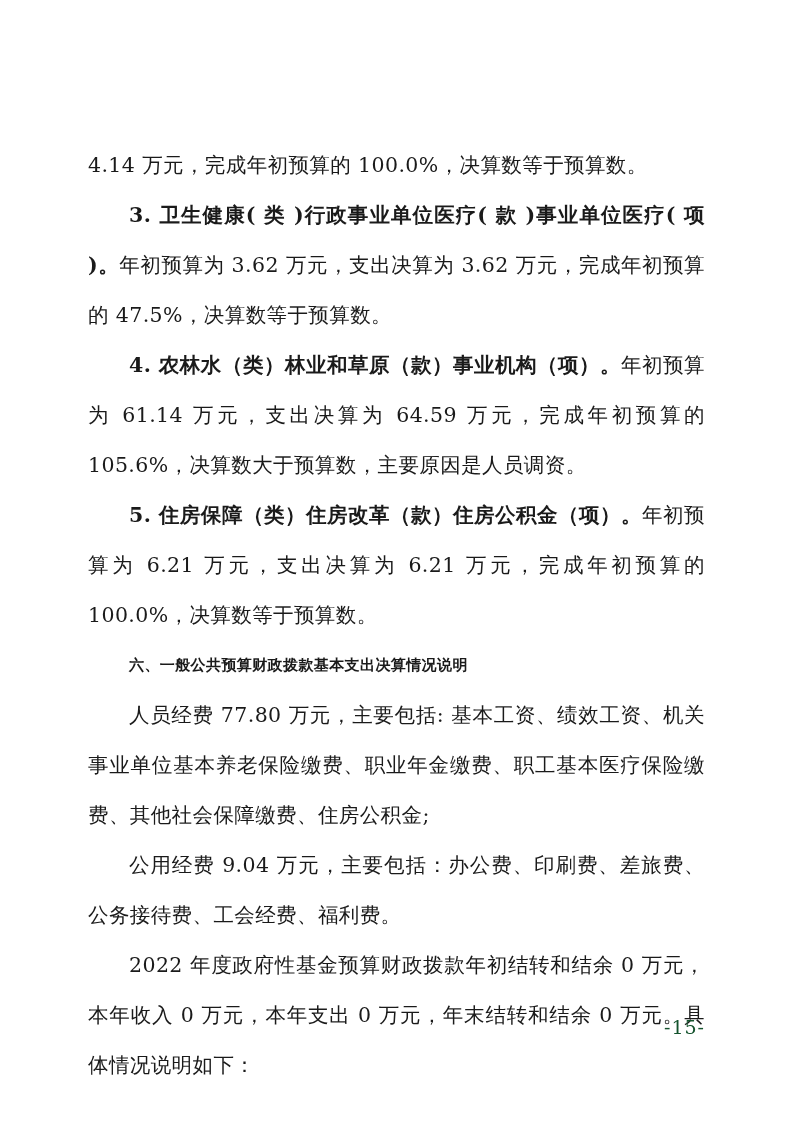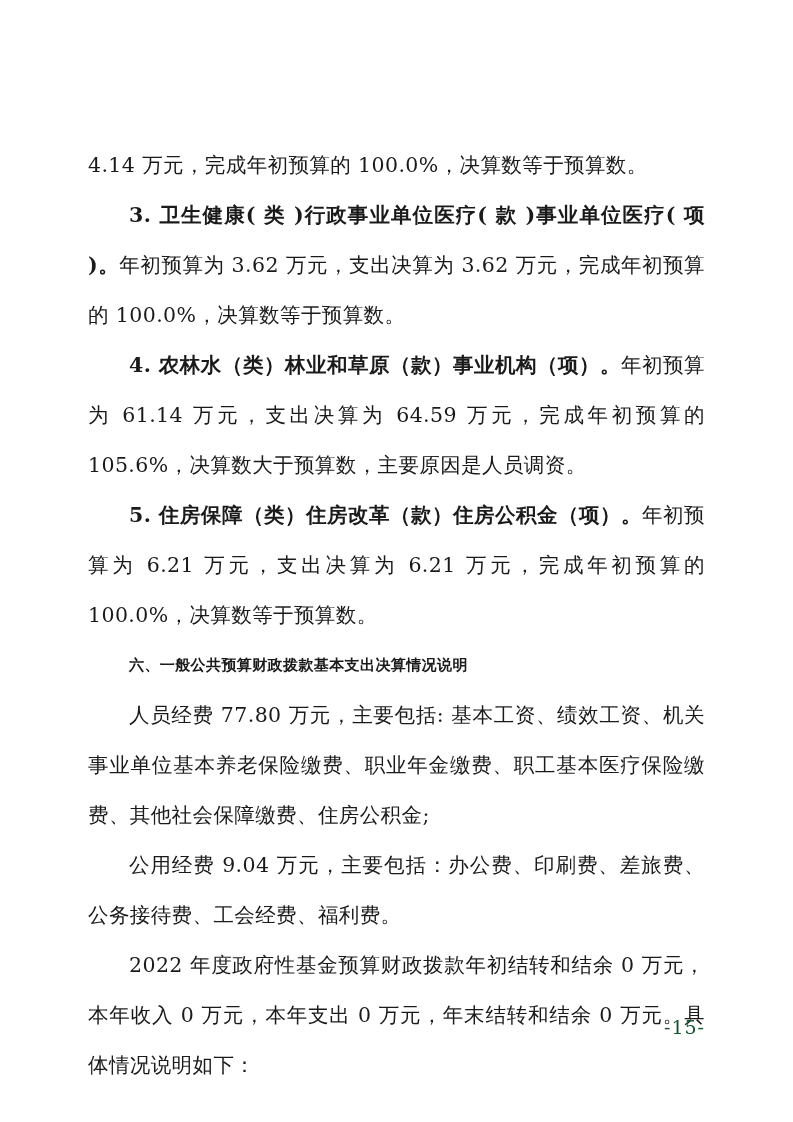--- a/index.html
+++ b/index.html
@@ -67,21 +67,21 @@
 <body>
 
 <div class="page">
   <div class="doc-body">
 
     <p class="para">
       <span>4.14 万元，完成年初预算的 100.0%，决算数等于预算数。</span>
     </p>
 
     <p class="para indent">
-      <span class="bold-lead">3. 卫生健康( 类 )行政事业单位医疗( 款 )事业单位医疗( 项 )。</span><span>年初预算为 3.62 万元，支出决算为 3.62 万元，完成年初预算的 100.0%，决算数等于预算数。</span>
+      <span class="bold-lead">3. 卫生健康( 类 )行政事业单位医疗( 款 )事业单位医疗( 项 )。</span><span>年初预算为 3.62 万元，支出决算为 3.62 万元，完成年初预算的 47.5%，决算数等于预算数。</span>
     </p>
 
     <p class="para indent">
       <span class="bold-lead">4. 农林水（类）林业和草原（款）事业机构（项）。</span><span>年初预算为 61.14 万元，支出决算为 64.59 万元，完成年初预算的 105.6%，决算数大于预算数，主要原因是人员调资。</span>
     </p>
 
     <p class="para indent">
       <span class="bold-lead">5. 住房保障（类）住房改革（款）住房公积金（项）。</span><span>年初预算为 6.21 万元，支出决算为 6.21 万元，完成年初预算的 100.0%，决算数等于预算数。</span>
     </p>
 

